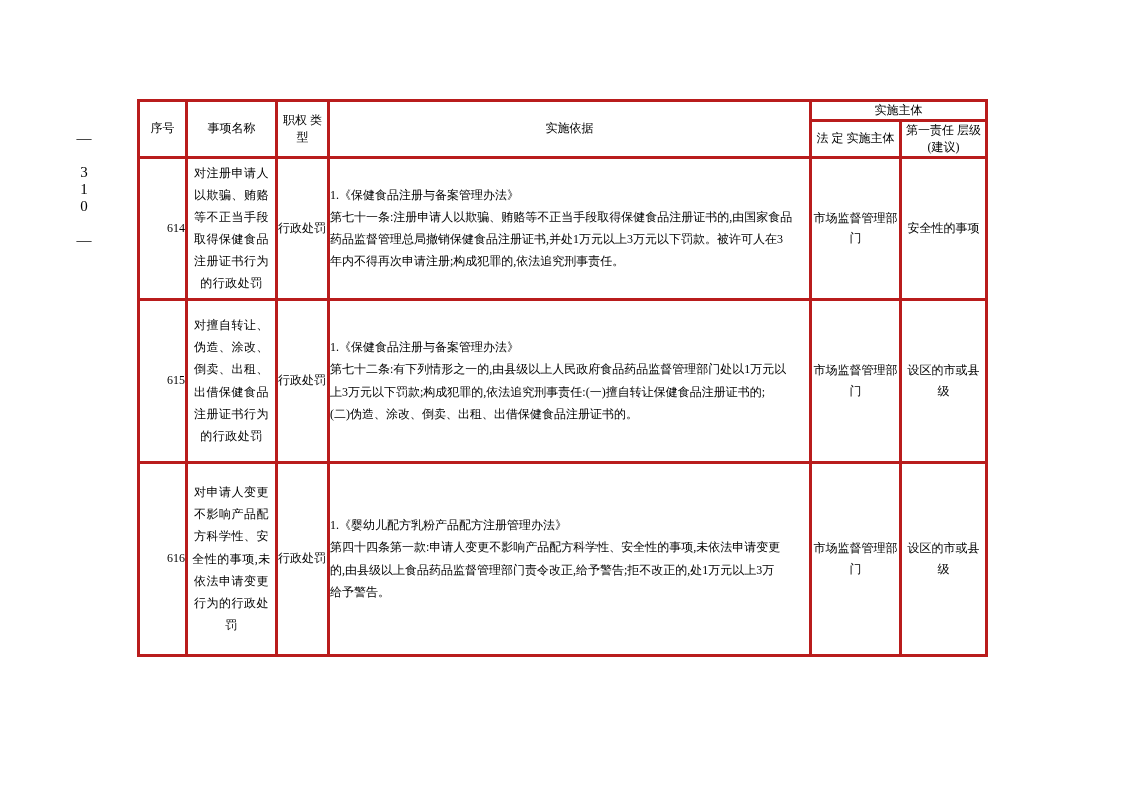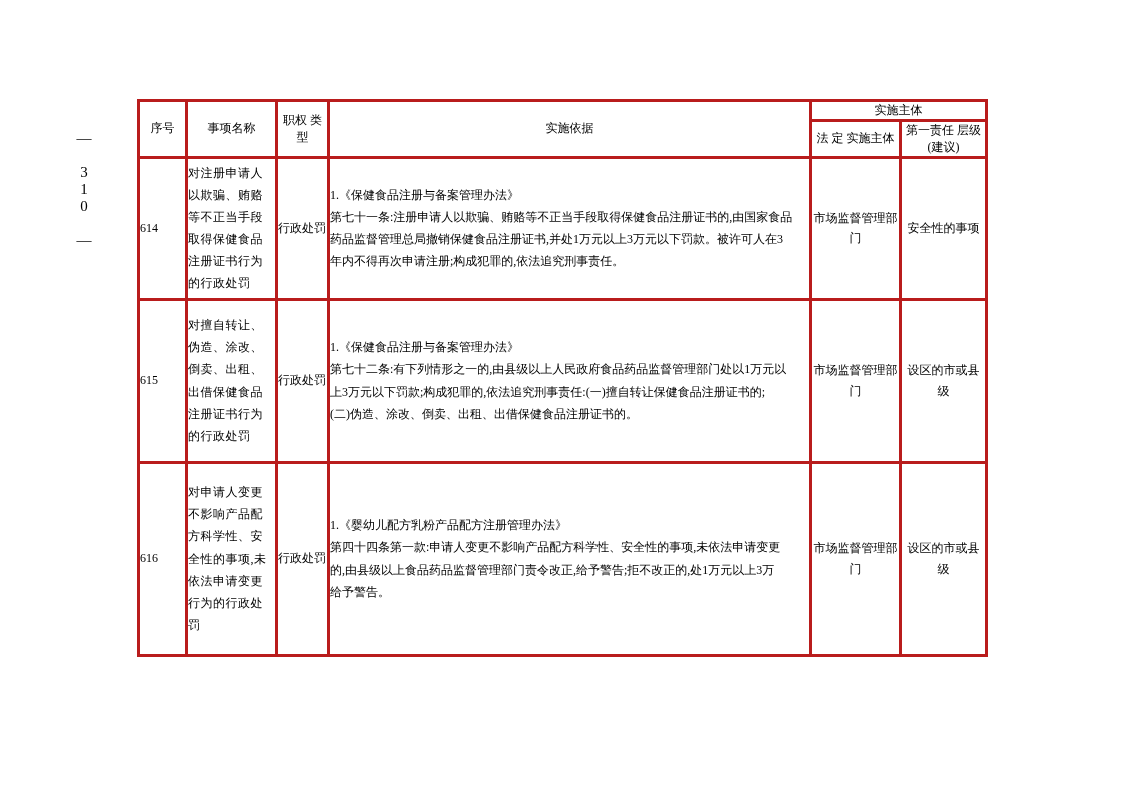--- a/index.html
+++ b/index.html
@@ -68,25 +68,25 @@
   }
   .hdr-two-line {
     text-align: center;
     font-size: 12.5px;
     line-height: 1.4;
     padding: 3px 2px;
   }
 
   
   .c-seq {
-    text-align: left;
+    text-align: right;
     font-size: 14px;
   }
   .c-name {
-    text-align: left;
+    text-align: center;
     font-size: 12.5px;
     line-height: 1.85;
     padding: 6px 8px;
     letter-spacing: 0.5px;
   }
   .c-type {
     text-align: left;
     font-size: 12.5px;
     line-height: 1.7;
     padding: 4px 2px;

